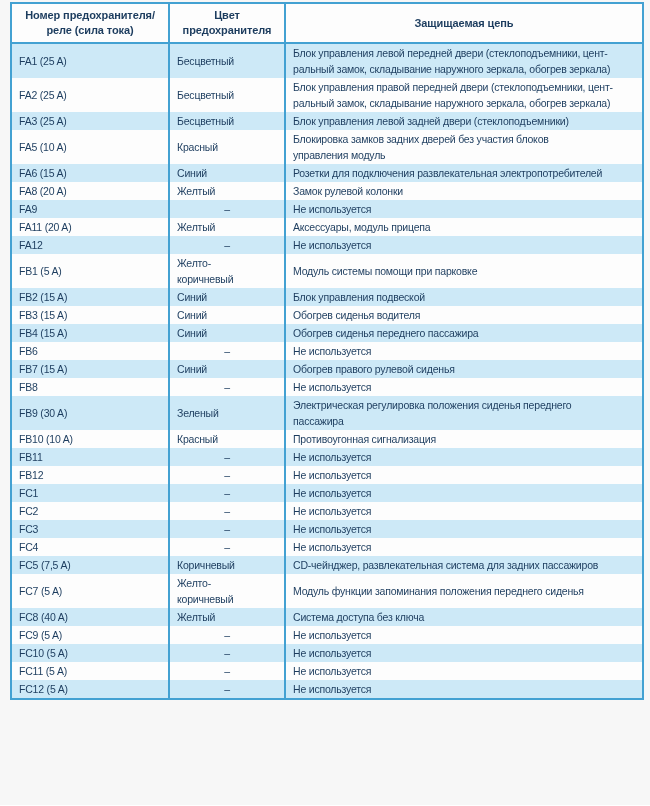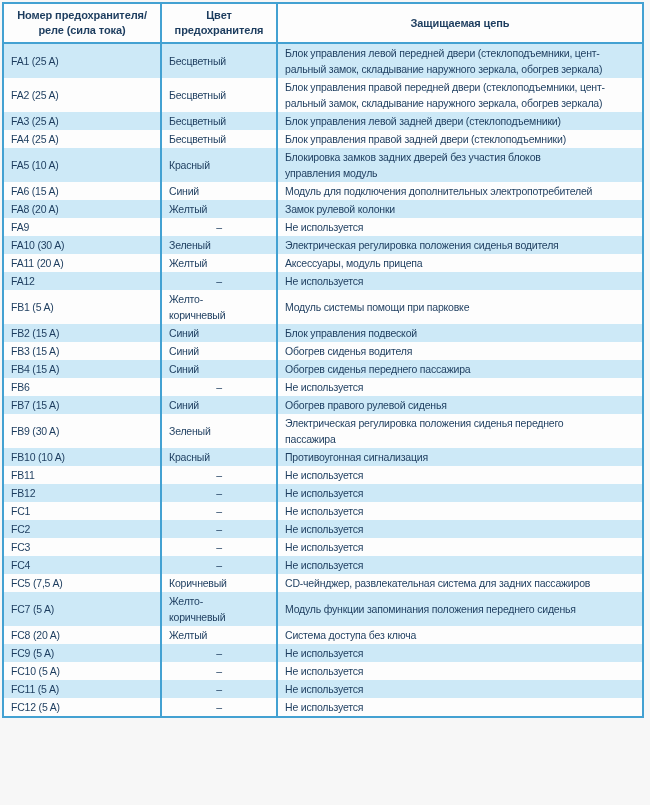--- a/index.html
+++ b/index.html
@@ -12,21 +12,21 @@
   * { box-sizing: border-box; }
   html, body { margin: 0; padding: 0; }
   body {
     font-family: "Liberation Sans", sans-serif;
     background: #ffffff;
   }
   .page {
     width: 650px;
     height: 805px;
     background: var(--page-bg);
-    padding: 2px 6px 6px 2px;
+    padding: 2px 6px 6px 10px;
     overflow: hidden;
   }
   table.fuse-table {
     width: 100%;
     border-collapse: collapse;
     table-layout: fixed;
     border: 2px solid var(--border-color);
     background: var(--row-white);
     color: var(--text-color);
   }
@@ -93,49 +93,39 @@
     <td class="c2">Бесцветный</td>
     <td class="c3">Блок управления правой передней двери (стеклоподъемники, цент-
 ральный замок, складывание наружного зеркала, обогрев зеркала)</td>
   </tr>
         <tr>
     <td class="c1">FA3 (25 A)</td>
     <td class="c2">Бесцветный</td>
     <td class="c3">Блок управления левой задней двери (стеклоподъемники)</td>
   </tr>
         <tr>
-    <td class="c1">FA4 (25 A)</td>
-    <td class="c2">Бесцветный</td>
-    <td class="c3">Блок управления правой задней двери (стеклоподъемники)</td>
-  </tr>
-        <tr>
     <td class="c1">FA5 (10 A)</td>
     <td class="c2">Красный</td>
     <td class="c3">Блокировка замков задних дверей без участия блоков
 управления модуль</td>
   </tr>
         <tr>
     <td class="c1">FA6 (15 A)</td>
     <td class="c2">Синий</td>
-    <td class="c3">Модуль для подключения дополнительных электропотребителей</td>
+    <td class="c3">Розетки для подключения развлекательная электропотребителей</td>
   </tr>
         <tr>
     <td class="c1">FA8 (20 A)</td>
     <td class="c2">Желтый</td>
     <td class="c3">Замок рулевой колонки</td>
   </tr>
         <tr>
     <td class="c1">FA9</td>
     <td class="c2 dash">–</td>
     <td class="c3">Не используется</td>
-  </tr>
-        <tr>
-    <td class="c1">FA10 (30 A)</td>
-    <td class="c2">Зеленый</td>
-    <td class="c3">Электрическая регулировка положения сиденья водителя</td>
   </tr>
         <tr>
     <td class="c1">FA11 (20 A)</td>
     <td class="c2">Желтый</td>
     <td class="c3">Аксессуары, модуль прицепа</td>
   </tr>
         <tr>
     <td class="c1">FA12</td>
     <td class="c2 dash">–</td>
     <td class="c3">Не используется</td>
@@ -165,20 +155,25 @@
     <td class="c1">FB6</td>
     <td class="c2 dash">–</td>
     <td class="c3">Не используется</td>
   </tr>
         <tr>
     <td class="c1">FB7 (15 A)</td>
     <td class="c2">Синий</td>
     <td class="c3">Обогрев правого рулевой сиденья</td>
   </tr>
         <tr>
+    <td class="c1">FB8</td>
+    <td class="c2 dash">–</td>
+    <td class="c3">Не используется</td>
+  </tr>
+        <tr>
     <td class="c1">FB9 (30 A)</td>
     <td class="c2">Зеленый</td>
     <td class="c3">Электрическая регулировка положения сиденья переднего
 пассажира</td>
   </tr>
         <tr>
     <td class="c1">FB10 (10 A)</td>
     <td class="c2">Красный</td>
     <td class="c3">Противоугонная сигнализация</td>
   </tr>
@@ -217,21 +212,21 @@
     <td class="c2">Коричневый</td>
     <td class="c3">CD-чейнджер, развлекательная система для задних пассажиров</td>
   </tr>
         <tr>
     <td class="c1">FC7 (5 A)</td>
     <td class="c2">Желто-
 коричневый</td>
     <td class="c3">Модуль функции запоминания положения переднего сиденья</td>
   </tr>
         <tr>
-    <td class="c1">FC8 (20 A)</td>
+    <td class="c1">FC8 (40 A)</td>
     <td class="c2">Желтый</td>
     <td class="c3">Система доступа без ключа</td>
   </tr>
         <tr>
     <td class="c1">FC9 (5 A)</td>
     <td class="c2 dash">–</td>
     <td class="c3">Не используется</td>
   </tr>
         <tr>
     <td class="c1">FC10 (5 A)</td>

